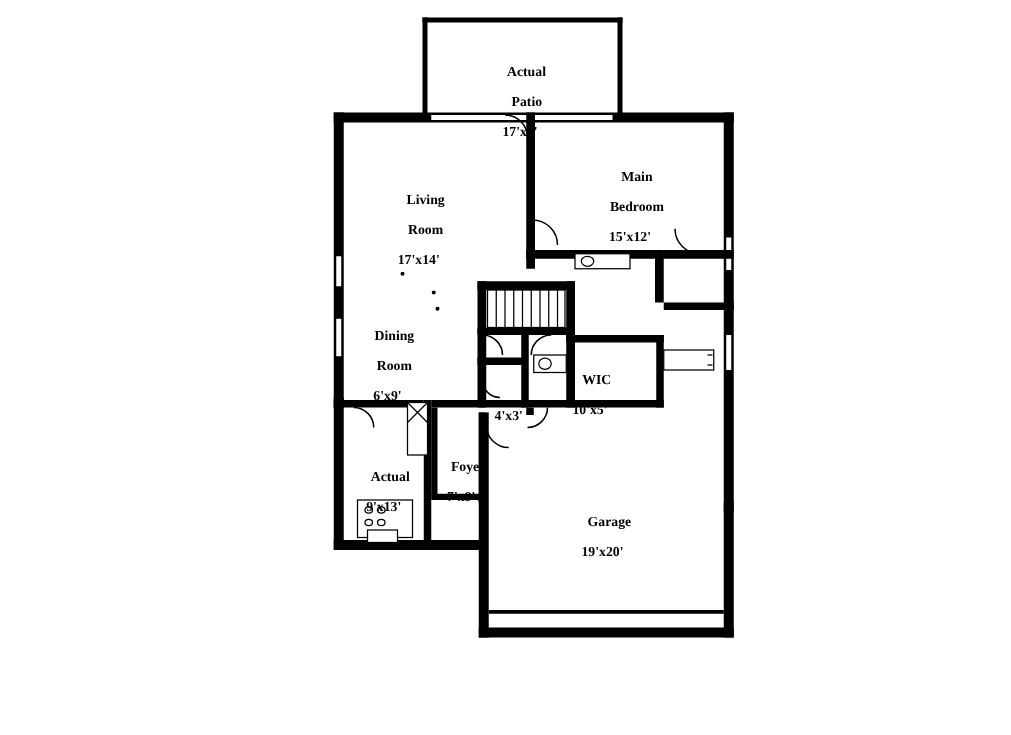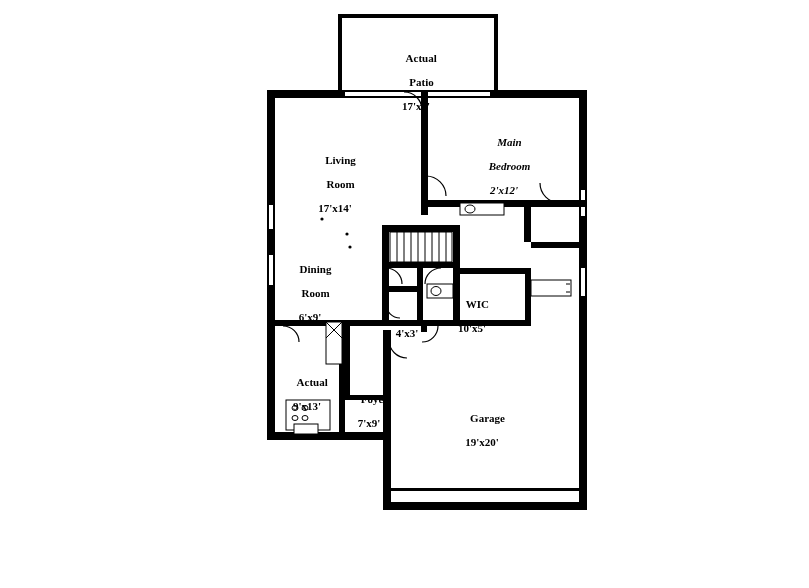--- a/index.html
+++ b/index.html
@@ -168,24 +168,24 @@
     <span>Patio</span>
     <span class="dim">17'x8'</span>
   </div>
 
   <div class="room-label" style="left:295px; top:142px; width:80px;">
     <span>Living</span><br>
     <span>Room</span>
     <span class="dim">17'x14'</span>
   </div>
 
-  <div class="room-label" style="left:464px; top:124px; width:80px;font-style:italic;">
+  <div class="room-label" style="left:464px; top:124px; width:80px;">
     <span>Main</span><br>
     <span>Bedroom</span>
-    <span class="dim">2'x12'</span>
+    <span class="dim">15'x12'</span>
   </div>
 
   <div class="room-label" style="left:270px; top:251px; width:80px;">
     <span>Dining</span><br>
     <span>Room</span>
     <span class="dim">6'x9'</span>
   </div>
 
   <div class="room-label" style="left:432px; top:286px; width:80px;">
     <span>WIC</span>
@@ -194,21 +194,21 @@
 
   <div class="room-label" style="left:382px; top:303px; width:50px;">
     <span class="dim">4'x3'</span>
   </div>
 
   <div class="room-label" style="left:267px; top:364px; width:80px;">
     <span>Actual</span>
     <span class="dim">9'x13'</span>
   </div>
 
-  <div class="room-label" style="left:343px; top:381px; width:52px;">
+  <div class="room-label" style="left:343px; top:356px; width:52px;">
     <span>Foyer</span>
     <span class="dim">7'x9'</span>
   </div>
 
   <div class="room-label" style="left:442px; top:400px; width:80px;">
     <span>Garage</span>
     <span class="dim">19'x20'</span>
   </div>
 
 

